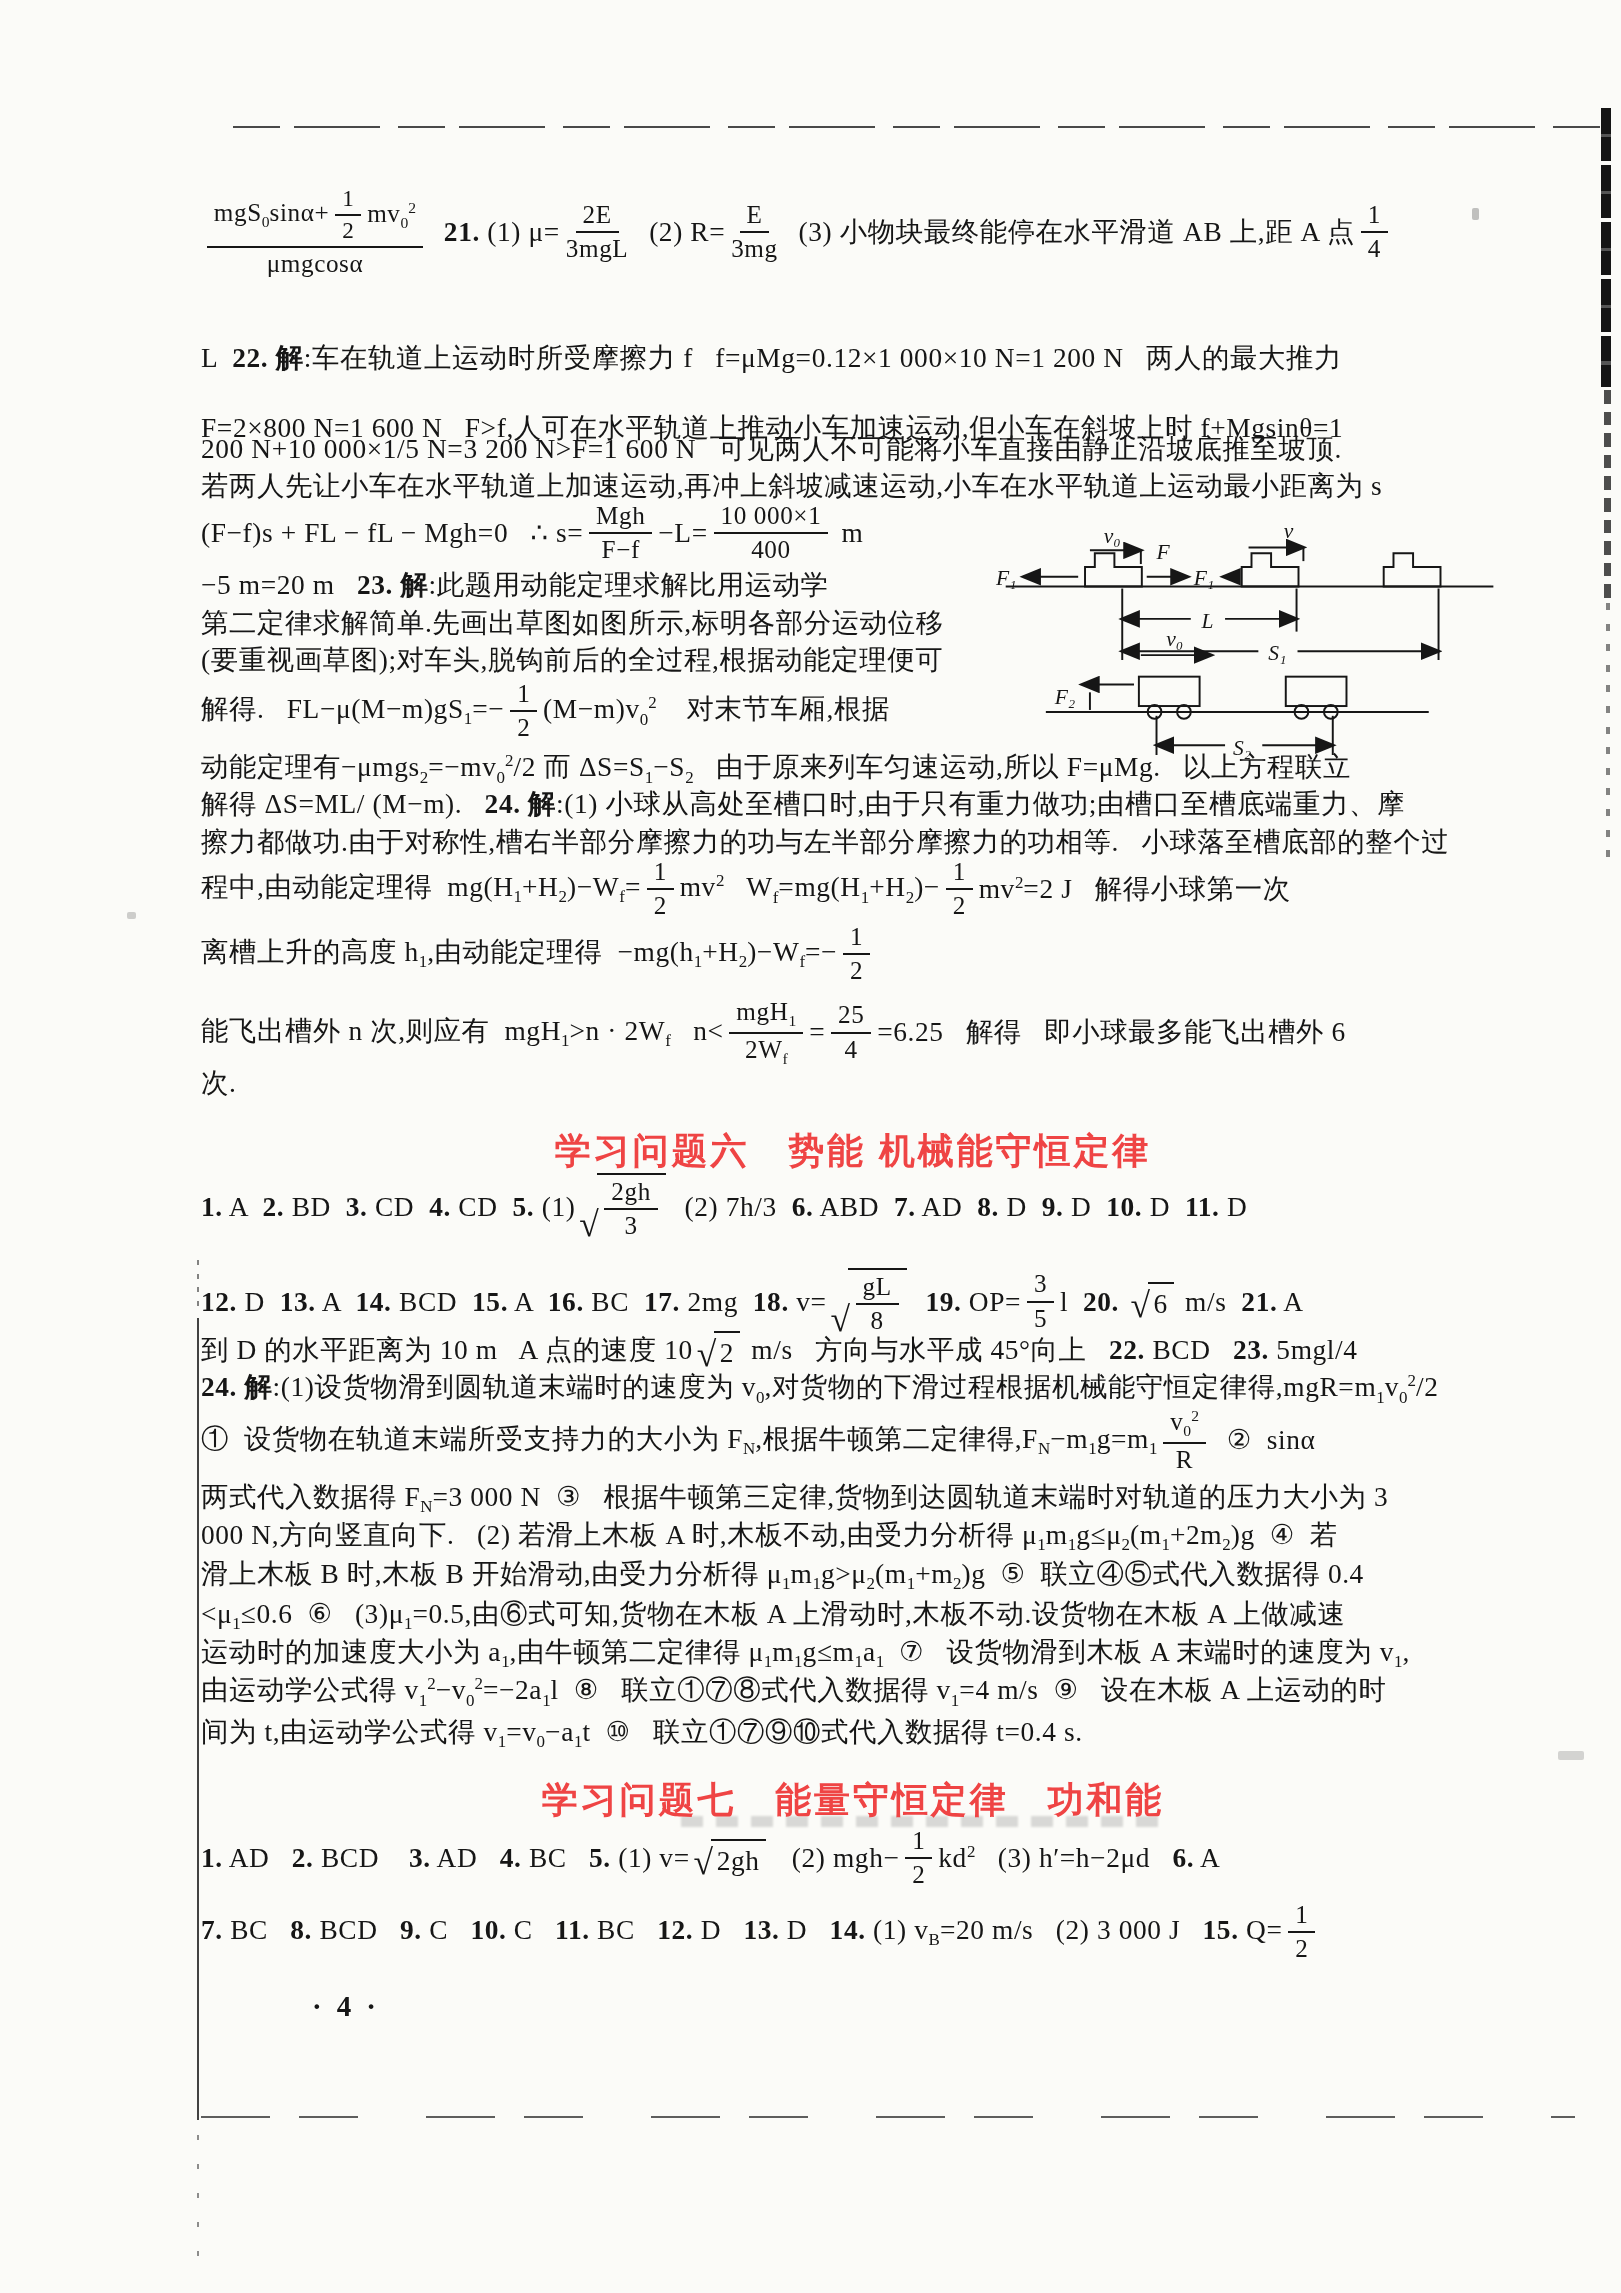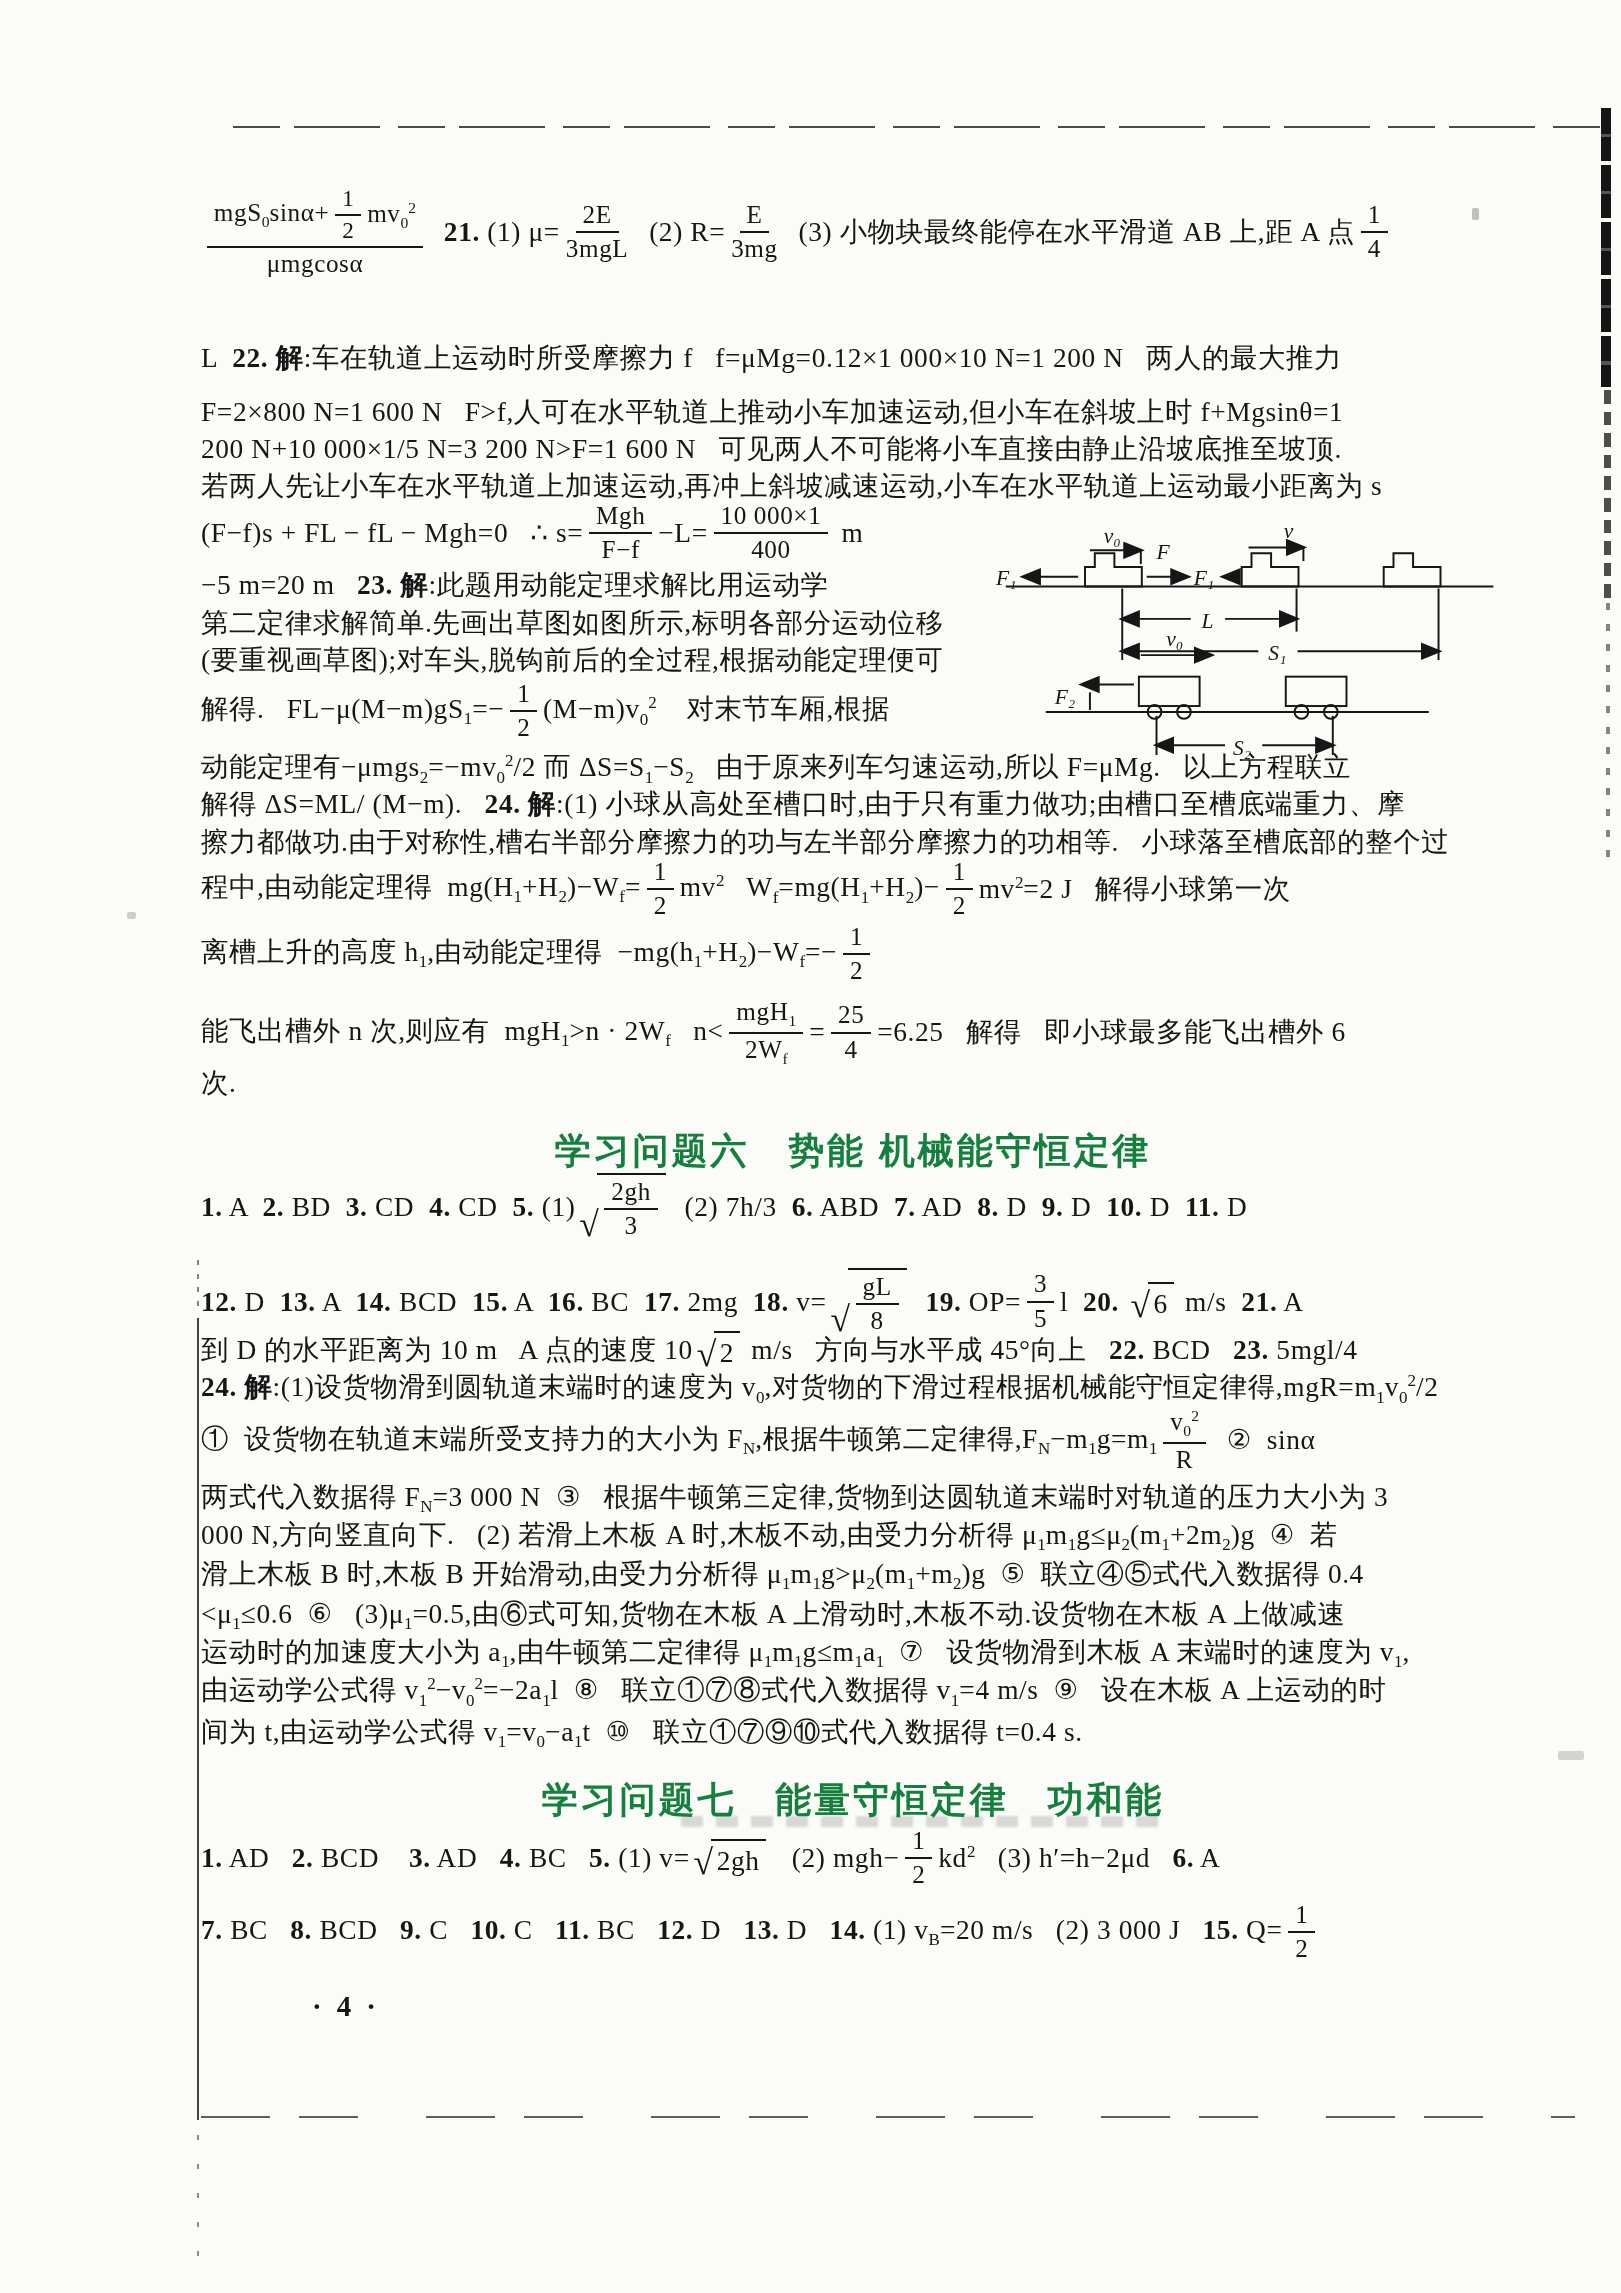--- a/index.html
+++ b/index.html
@@ -22,21 +22,21 @@
   .frac .num{border-bottom:2px solid #161616;padding:0 6.9px 2px;}
   .frac .den{padding-top:2px;}
   .frac .num,.frac .den{display:inline-flex;align-items:center;}
   .sqrt{display:inline-flex;align-items:stretch;margin:0 3.9px;}
   .sqrt .rad{display:flex;align-items:flex-end;font-size:1.3em;line-height:0.9;margin-right:-2.9px;}
   .sqrt .sbody{border-top:2.5px solid #161616;padding:2.9px 5.9px 0;display:inline-flex;}
   .sqrt .frac{margin:0 2px;}
   .heading{
     position:absolute;left:201px;width:1304px;text-align:center;
     font-family:"Liberation Sans","DejaVu Sans",sans-serif;font-weight:bold;
-    font-size:36px;letter-spacing:2.9px;color:#15803d;
+    font-size:36px;letter-spacing:2.9px;color:#ef4444;
   }
   .pagenum{position:absolute;left:312px;top:1990px;font-size:29px;font-weight:bold;letter-spacing:3.9px;}
   .figure{position:absolute;left:992px;top:459px;}
   .figure text{font-family:"Liberation Serif","DejaVu Serif",serif;font-style:italic;font-size:22px;fill:#161616;}
   
   .edge{position:absolute;background:#222;}
   .top-edge{
     left:233px;top:126px;width:1368px;height:2px;opacity:.85;
     background:repeating-linear-gradient(90deg,#2a2a2a 0 47px,transparent 47px 61px,#2a2a2a 61px 147px,transparent 147px 165px);
   }
@@ -84,21 +84,21 @@
   <div class="left-dots-top"></div>
   <div class="left-dots-bottom"></div>
   <div class="edge bottom-edge"></div>
   <div class="smudge"></div>
   <div class="blot" style="left:1472px;top:208px;width:6.9px;height:11.8px;"></div>
   <div class="blot" style="left:1558px;top:1751px;width:25.5px;height:8.8px;opacity:.3;"></div>
   <div class="blot" style="left:127px;top:912px;width:8.8px;height:6.9px;opacity:.35;"></div>
 
   <div class="line" style="top:186px;"><span class="frac"><span class="num"><span>mgS<sub>0</sub>sinα+</span><span class="frac"><span class="num"><span>1</span></span><span class="den"><span>2</span></span></span><span>mv<sub>0</sub><sup>2</sup></span></span><span class="den"><span>μmgcosα</span></span></span><span>  <b>21.</b> (1) μ=</span><span class="frac"><span class="num"><span>2E</span></span><span class="den"><span>3mgL</span></span></span><span>  (2) R=</span><span class="frac"><span class="num"><span>E</span></span><span class="den"><span>3mg</span></span></span><span>  (3) 小物块最终能停在水平滑道 AB 上,距 A 点</span><span class="frac"><span class="num"><span>1</span></span><span class="den"><span>4</span></span></span></div>
   <div class="line" style="top:341px;"><span>L  <b>22.</b> <b>解</b>:车在轨道上运动时所受摩擦力 f   f=μMg=0.12×1 000×10 N=1 200 N   两人的最大推力</span></div>
-  <div class="line" style="top:395px;"><span>F=2×800 N=1 600 N   F&gt;f,人可在水平轨道上推动小车加速运动,但小车在斜坡上时 f+Mgsinθ=1</span></div>
+  <div class="line" style="top:411px;"><span>F=2×800 N=1 600 N   F&gt;f,人可在水平轨道上推动小车加速运动,但小车在斜坡上时 f+Mgsinθ=1</span></div>
   <div class="line" style="top:432px;"><span>200 N+10 000×1/5 N=3 200 N&gt;F=1 600 N   可见两人不可能将小车直接由静止沿坡底推至坡顶.</span></div>
   <div class="line" style="top:469px;"><span>若两人先让小车在水平轨道上加速运动,再冲上斜坡减速运动,小车在水平轨道上运动最小距离为 s</span></div>
   <div class="line" style="top:502px;"><span>(F−f)s + FL − fL − Mgh=0   ∴ s=</span><span class="frac"><span class="num"><span>Mgh</span></span><span class="den"><span>F−f</span></span></span><span>−L=</span><span class="frac"><span class="num"><span>10 000×1</span></span><span class="den"><span>400</span></span></span><span> m</span></div>
   <div class="line" style="top:568px;"><span>−5 m=20 m   <b>23.</b> <b>解</b>:此题用动能定理求解比用运动学</span></div>
   <div class="line" style="top:606px;"><span>第二定律求解简单.先画出草图如图所示,标明各部分运动位移</span></div>
   <div class="line" style="top:643px;"><span>(要重视画草图);对车头,脱钩前后的全过程,根据动能定理便可</span></div>
   <div class="line" style="top:680px;"><span>解得.   FL−μ(M−m)gS<sub>1</sub>=−</span><span class="frac"><span class="num"><span>1</span></span><span class="den"><span>2</span></span></span><span>(M−m)v<sub>0</sub><sup>2</sup>    对末节车厢,根据</span></div>
   <div class="line" style="top:750px;"><span>动能定理有−μmgs<sub>2</sub>=−mv<sub>0</sub><sup>2</sup>/2 而 ΔS=S<sub>1</sub>−S<sub>2</sub>   由于原来列车匀速运动,所以 F=μMg.   以上方程联立</span></div>
   <div class="line" style="top:787px;"><span>解得 ΔS=ML/ (M−m).   <b>24.</b> <b>解</b>:(1) 小球从高处至槽口时,由于只有重力做功;由槽口至槽底端重力、摩</span></div>
   <div class="line" style="top:825px;"><span>擦力都做功.由于对称性,槽右半部分摩擦力的功与左半部分摩擦力的功相等.   小球落至槽底部的整个过</span></div>

